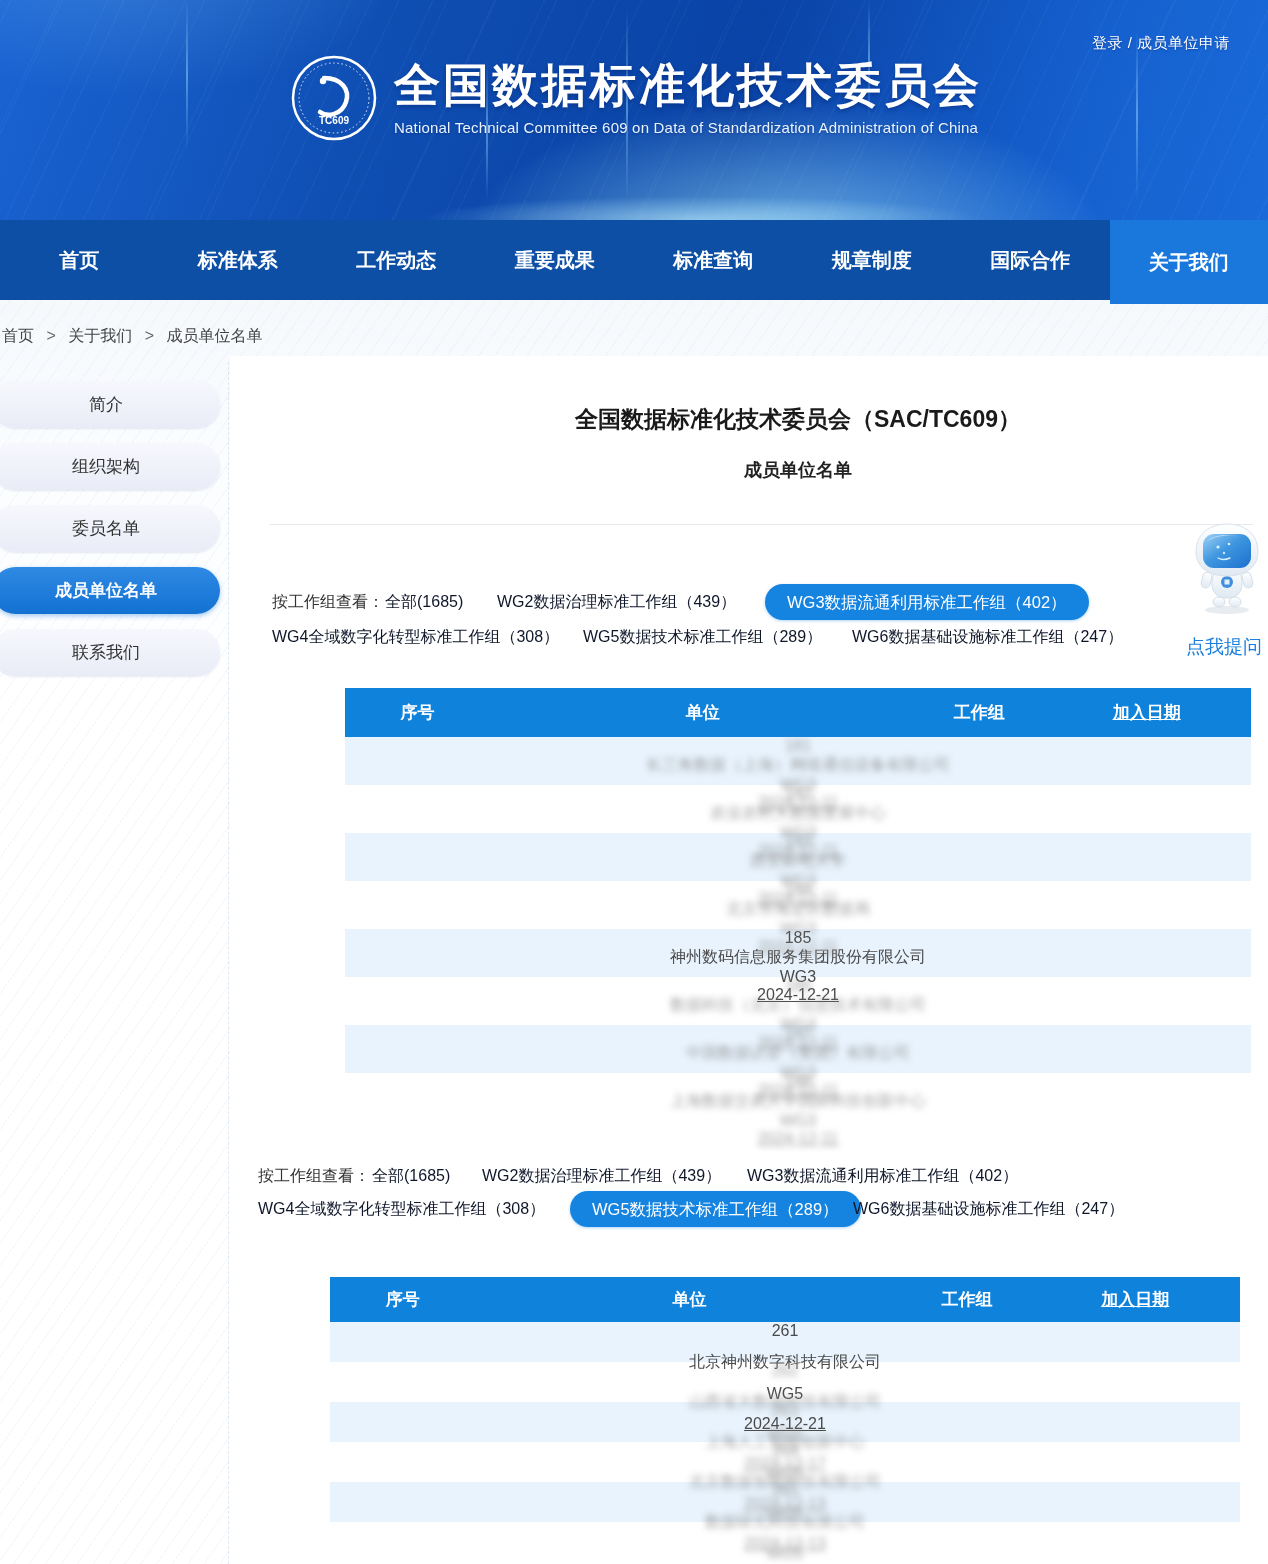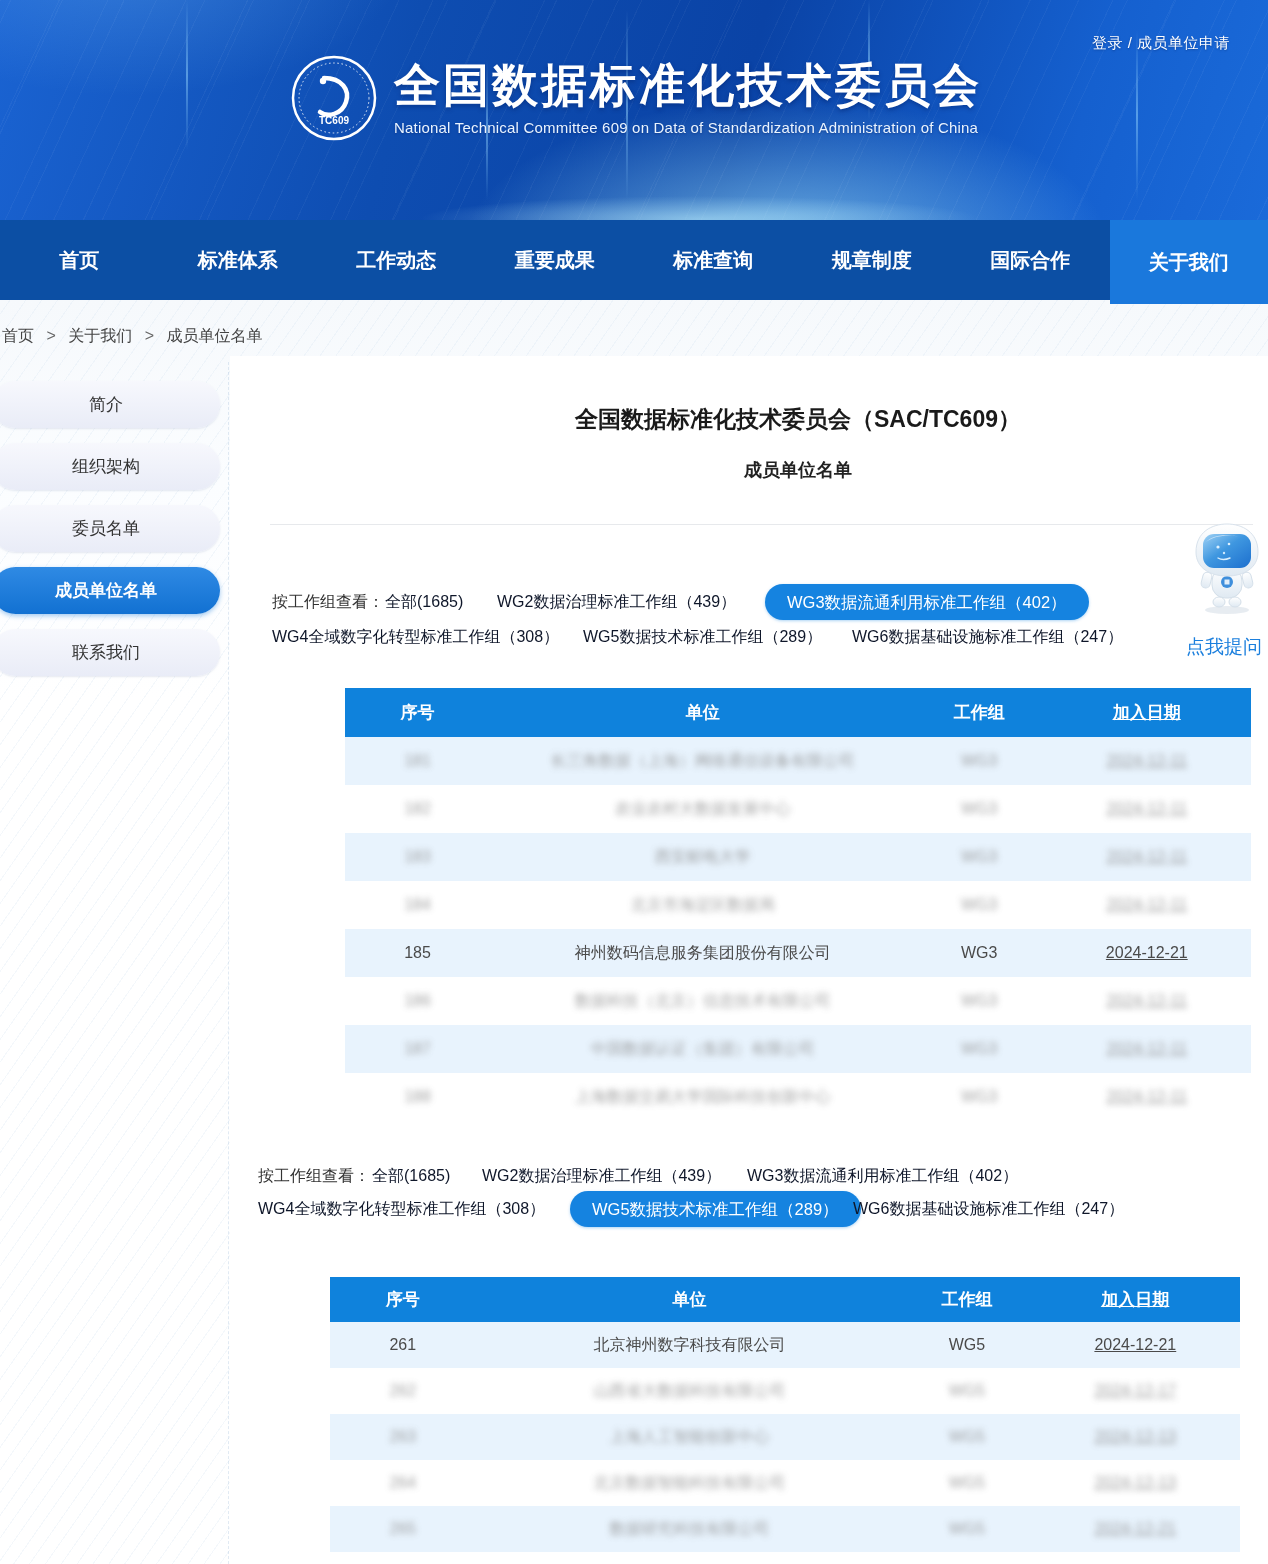--- a/index.html
+++ b/index.html
@@ -100,30 +100,30 @@
   .flt-label { color:#333; }
   .pill {
     position:absolute; height:36px; line-height:36px; padding:0 22px; border-radius:18px;
     background:#1583e0; color:#fff; font-size:16.5px; z-index:2; cursor:pointer; white-space:nowrap;
     box-shadow:0 1px 3px rgba(21,131,224,.35);
   }
 
   
   .table { position:absolute; z-index:2; }
   .thead { display:flex; background:#0f82dc; color:#fff; font-weight:bold; font-size:17px; align-items:center; }
-  .trow { display:flex; align-items:center; font-size:16px; color:#4a4a4a; background:#fff; }
+  .trow { display:flex; align-items:center; font-size:16px; color:#4a4a4a; background:#fff;flex-direction:column; }
   .trow.alt { background:#e8f3fd; }
   .c { text-align:center; }
   .c1 { width:16%; } .c2 { width:47%; } .c3 { width:14%; } .c4 { width:23%;text-decoration:underline; }
   .t1 { left:345px; top:688px; width:906px; }
   .t1 .thead { height:49px; }
   .t1 .trow { height:48px; }
   .t2 { left:330px; top:1277px; width:910px; }
   .t2 .thead { height:45px; }
-  .t2 .trow { height:46px; }
+  .t2 .trow { height:40px;gap:12px; }
   .trow.blurred .c { filter:blur(3px); color:#8b8b8b; opacity:.8; }
 </style>
 </head>
 <body>
 
 <div class="page">
 
   <header class="banner">
     <div class="streak s1"></div>
     <div class="streak s2"></div>

